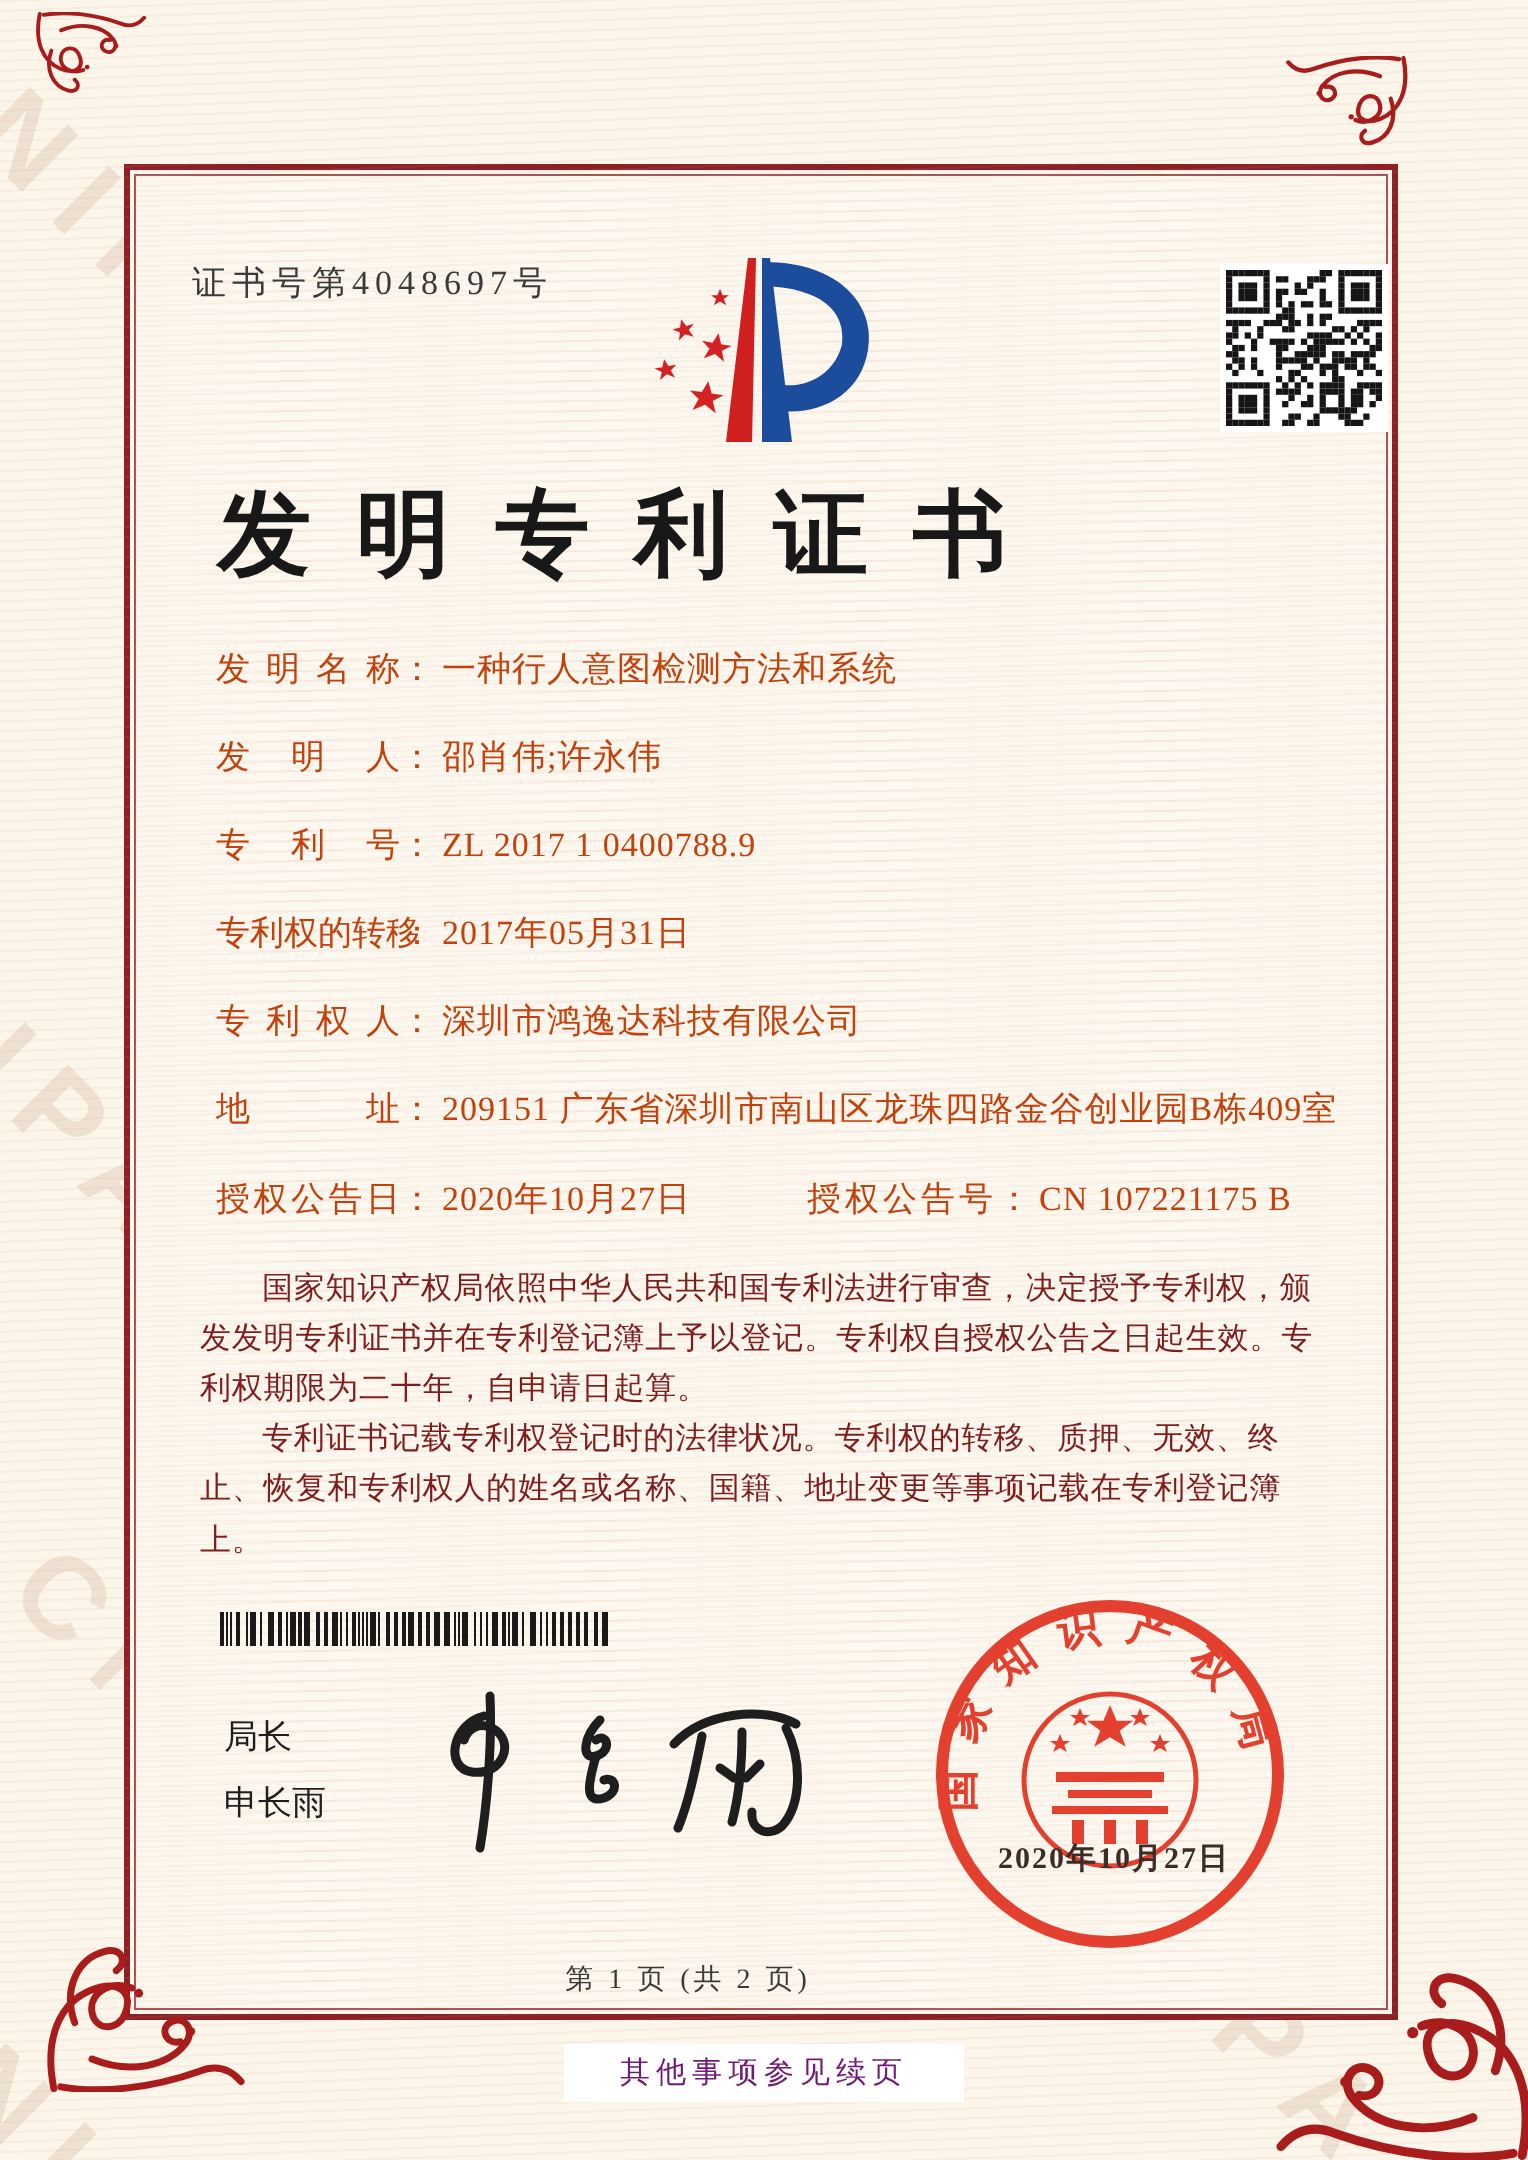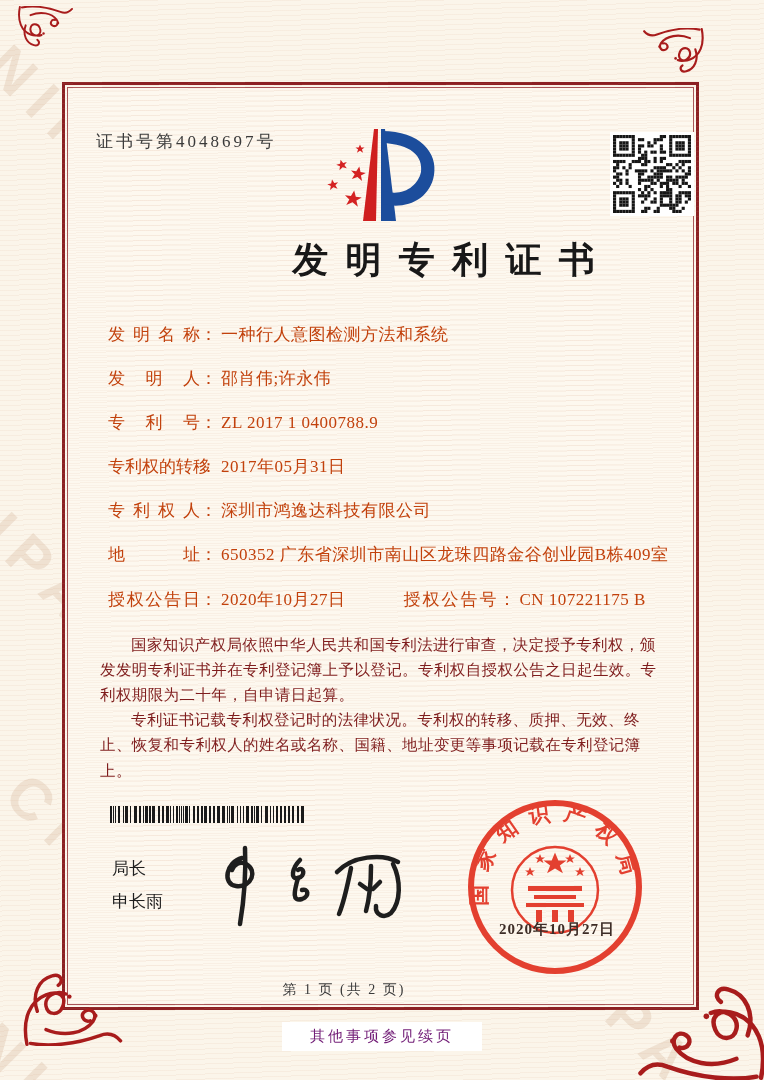--- a/index.html
+++ b/index.html
@@ -45,21 +45,21 @@
     position:absolute;left:96px;top:130px;
     font-size:17px;color:#3a3a3a;letter-spacing:3px;
   }
 
   .logo{position:absolute;left:318px;top:124px;width:134px;height:108px;}
   .qr{position:absolute;left:610px;top:132px;width:84px;height:84px;background:#fff;padding:3px;box-sizing:border-box;}
   .qr svg{display:block;}
 
   .title{
     position:absolute;left:0;top:236px;width:612px;
-    text-align:right;font-size:36px;font-weight:600;color:#181818;
+    text-align:center;font-size:47px;font-weight:600;color:#181818;
     letter-spacing:0.48em;text-indent:0.48em;
   }
 
   .fields{position:absolute;left:108px;top:323px;width:570px;font-size:17px;color:#c2410c;}
   .frow{margin-bottom:21px;line-height:23px;white-space:nowrap;}
   .flabel{
     display:inline-block;width:92px;vertical-align:top;
     text-align:justify;text-align-last:justify;letter-spacing:0;
   }
   .fcolon{display:inline-block;vertical-align:top;margin-right:4px;}
@@ -479,21 +479,21 @@
     <div class="frow">
       <span class="flabel">专利号</span><span class="fcolon">：</span><span class="fvalue">ZL 2017 1 0400788.9</span>
     </div>
     <div class="frow">
       <span class="flabel">专利权的转移</span><span class="fcolon">：</span><span class="fvalue">2017年05月31日</span>
     </div>
     <div class="frow">
       <span class="flabel">专利权人</span><span class="fcolon">：</span><span class="fvalue">深圳市鸿逸达科技有限公司</span>
     </div>
     <div class="frow">
-      <span class="flabel">地址</span><span class="fcolon">：</span><span class="fvalue addr">650352 广东省深圳市南山区龙珠四路金谷创业园B栋409室</span>
+      <span class="flabel">地址</span><span class="fcolon">：</span><span class="fvalue addr">209151 广东省深圳市南山区龙珠四路金谷创业园B栋409室</span>
     </div>
     <div class="frow double">
       <span class="subfield">
         <span class="flabel">授权公告日</span><span class="fcolon">：</span><span class="fvalue">2020年10月27日</span>
       </span>
       <span class="subfield right">
         <span class="flabel2">授权公告号</span><span class="fcolon">：</span><span class="fvalue">CN 107221175 B</span>
       </span>
     </div>
   </div>

